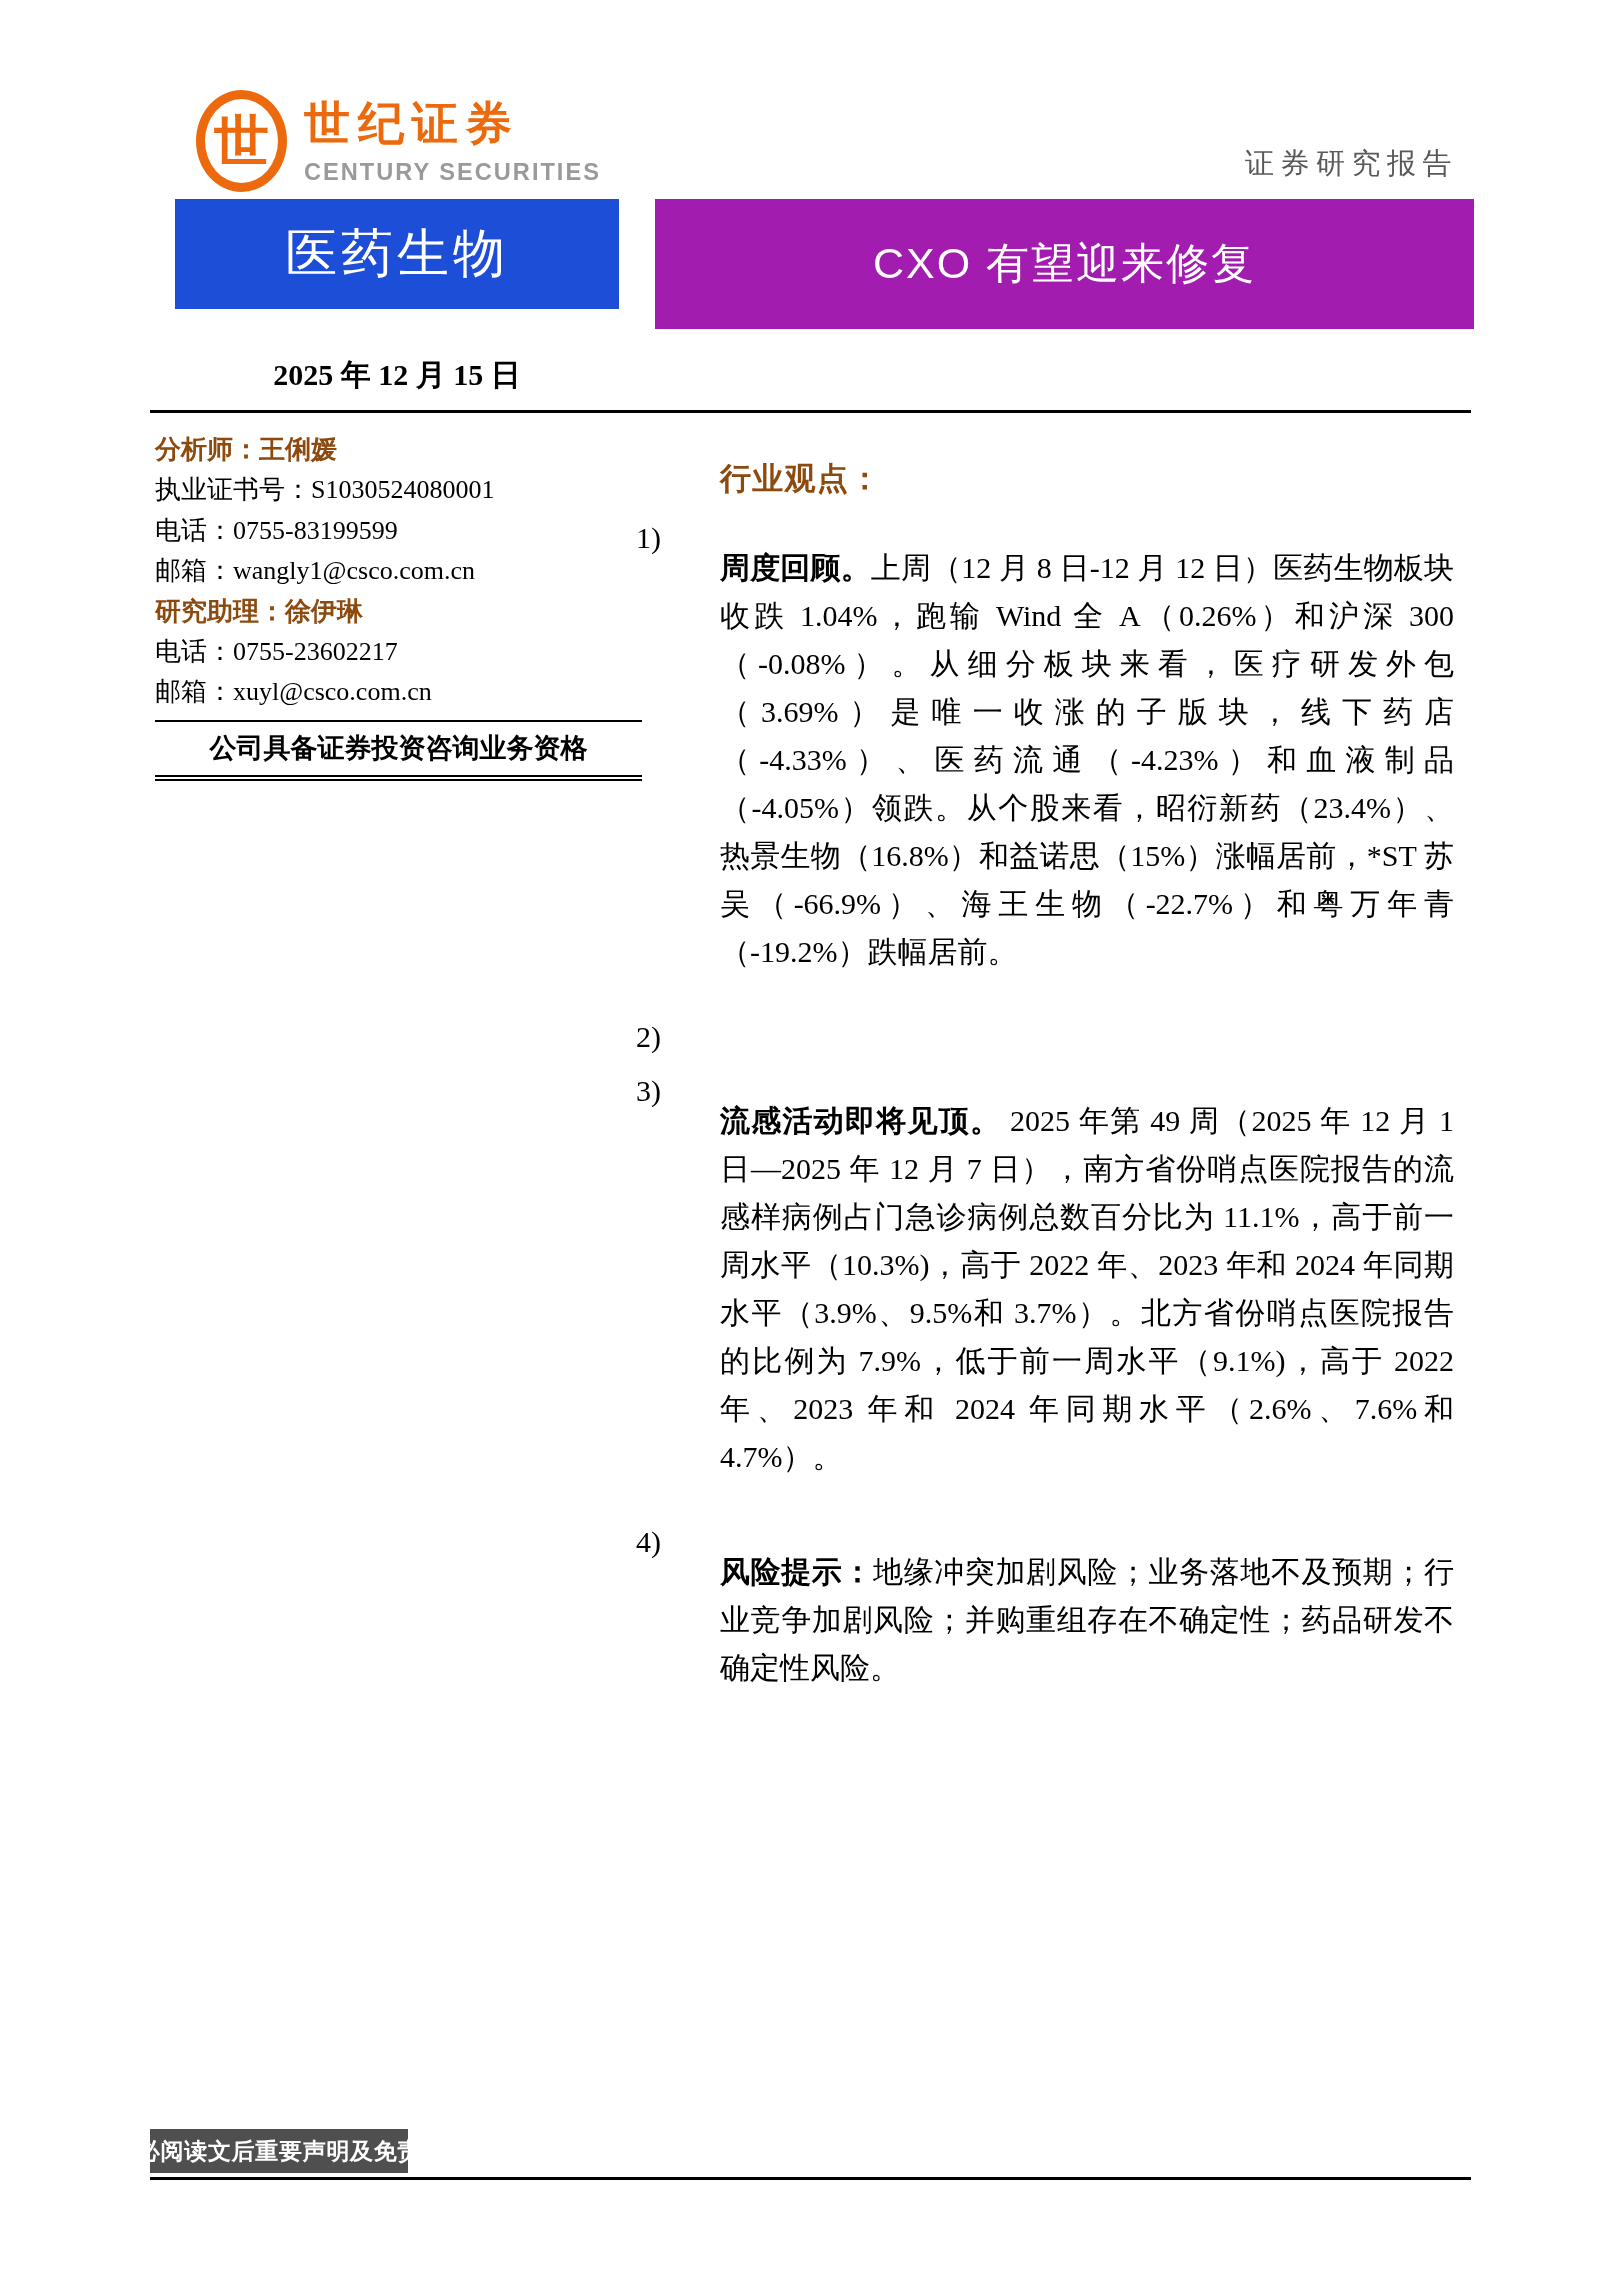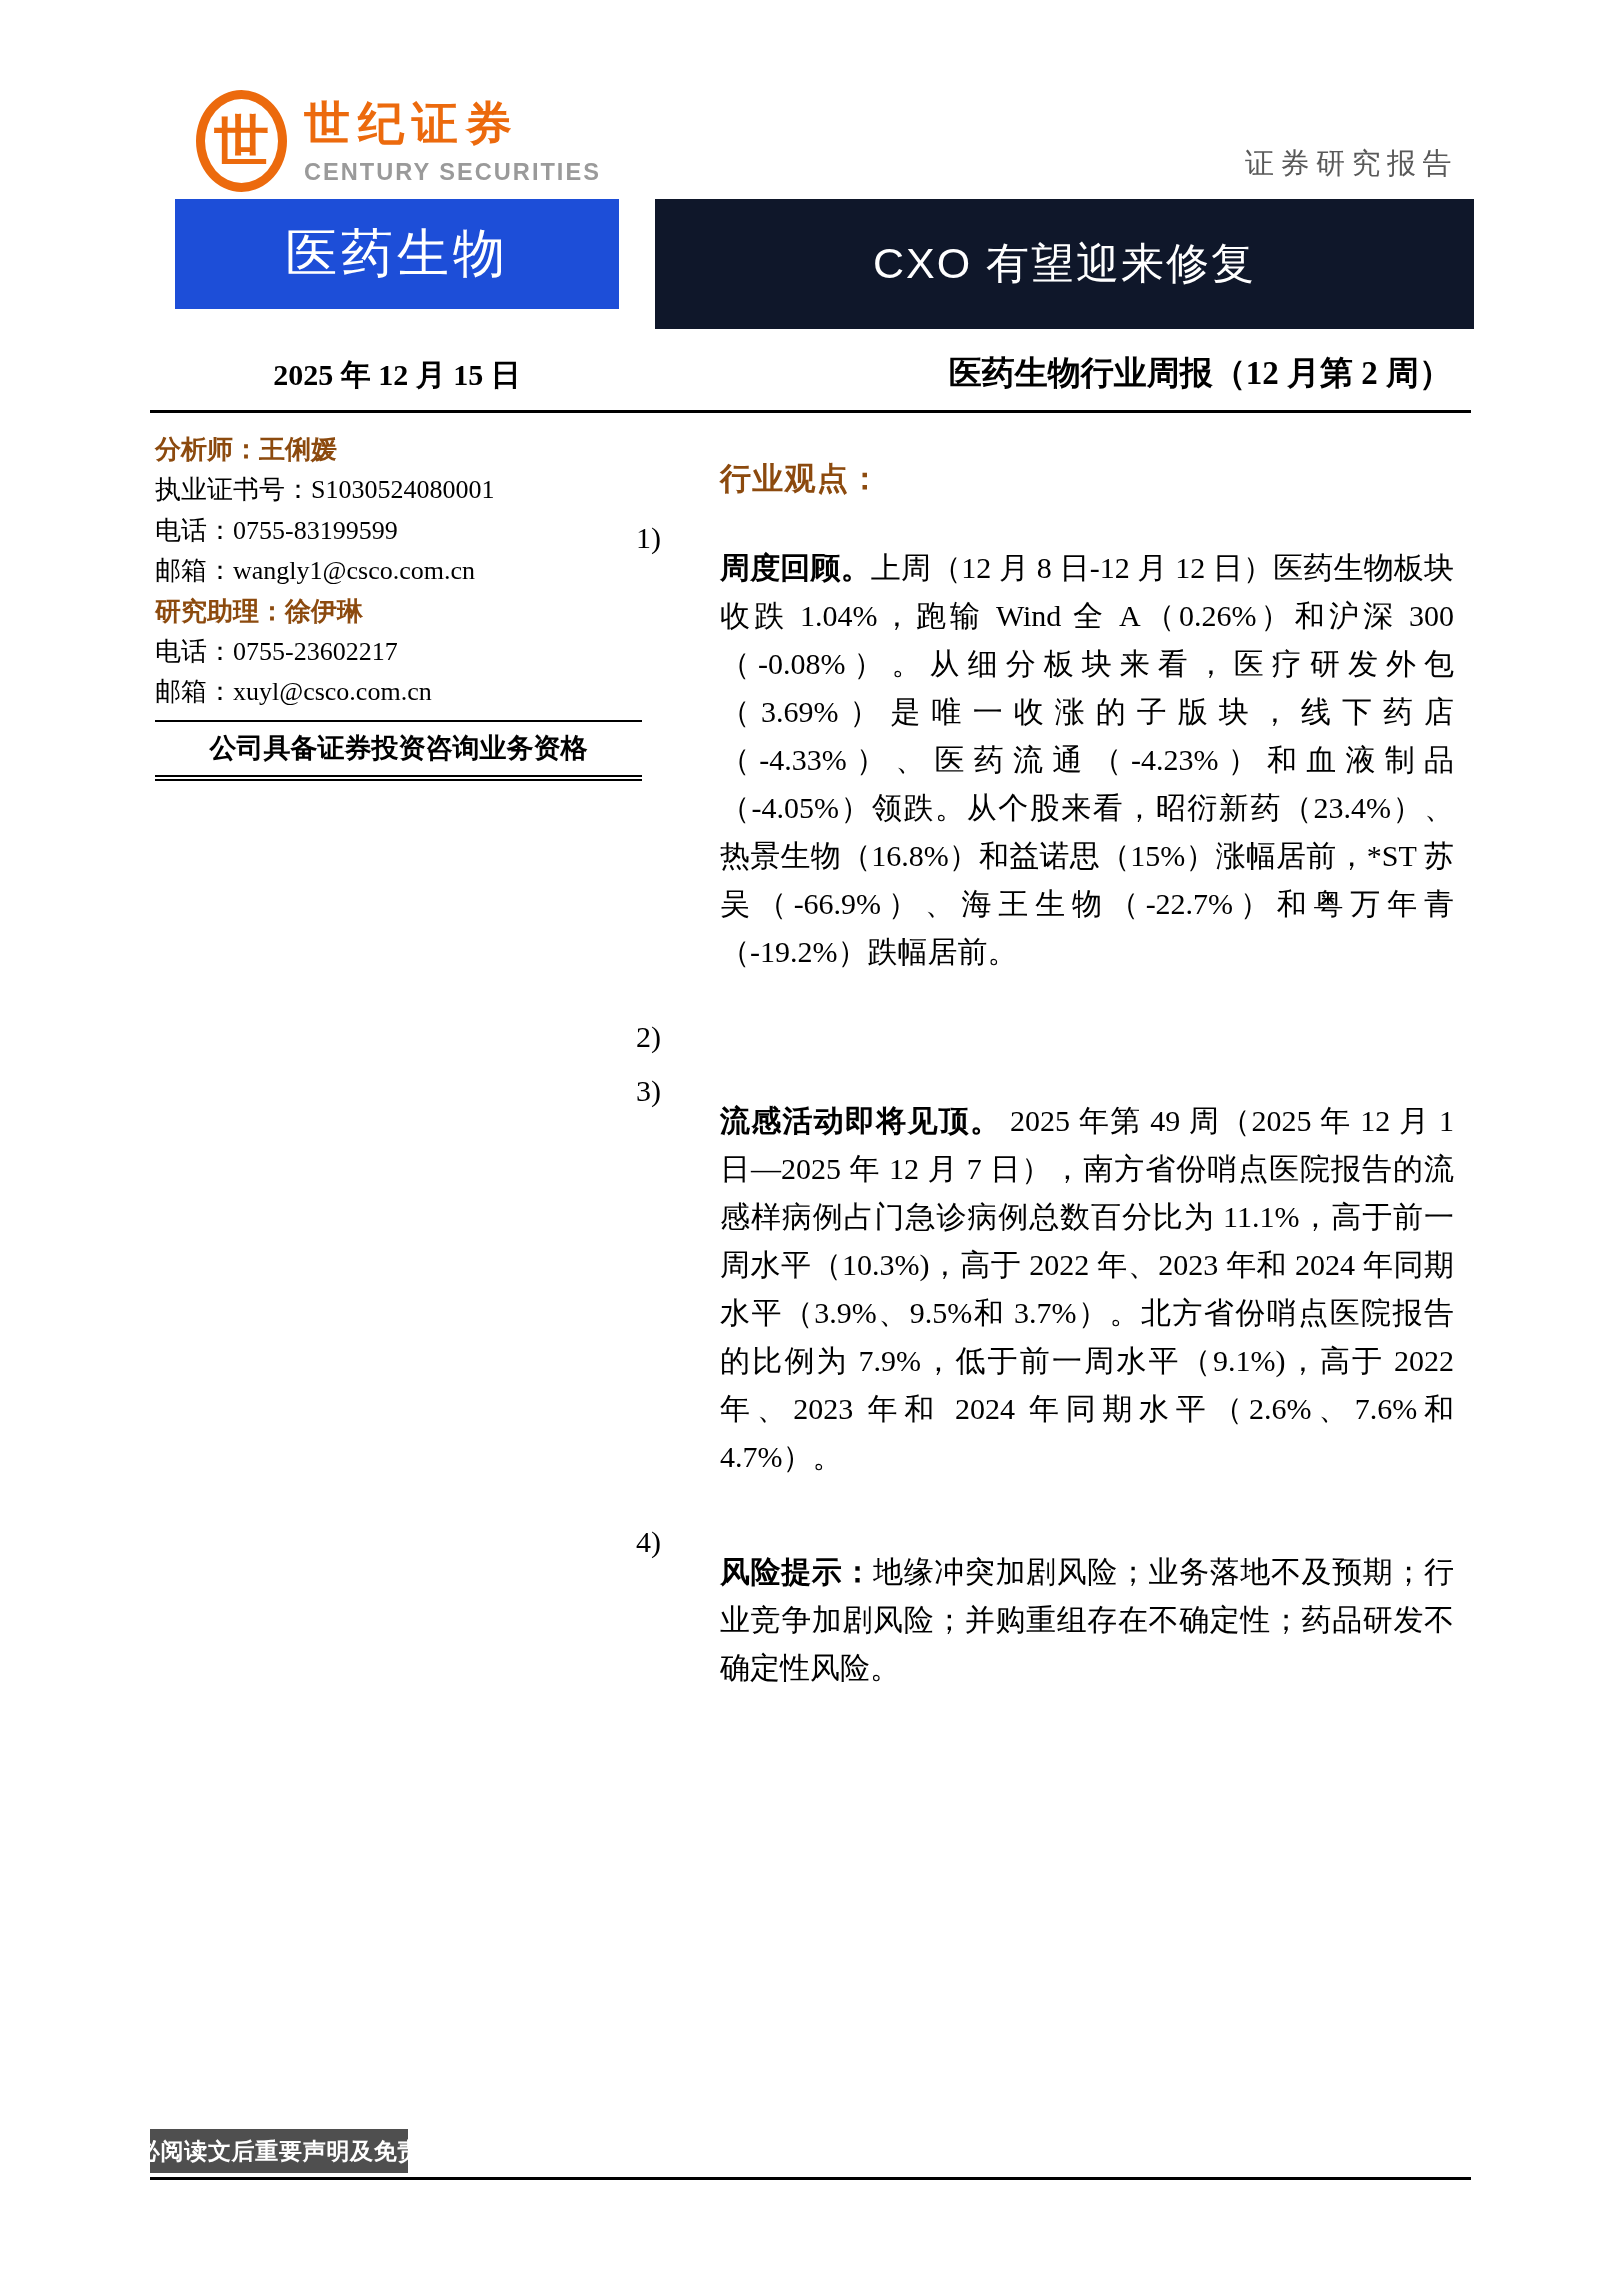--- a/index.html
+++ b/index.html
@@ -38,21 +38,21 @@
 
   
   .banner-industry {
     position:absolute; left:175px; top:199px; width:444px; height:110px;
     background:#1d4ed8; color:#fff; display:flex; align-items:center; justify-content:center;
     font-family:"Liberation Sans","DejaVu Sans",sans-serif;
     font-size:52px; letter-spacing:3.9px; font-weight:500;
   }
   .banner-title {
     position:absolute; left:655px; top:199px; width:819px; height:130px;
-    background:#0f172a; color:#fff; display:flex; align-items:center; justify-content:center;
+    background:#a21caf; color:#fff; display:flex; align-items:center; justify-content:center;
     font-family:"Liberation Sans","DejaVu Sans",sans-serif;
     font-size:43px; letter-spacing:2px; font-weight:500;
   }
 
   
   .report-date {
     position:absolute; left:175px; top:355px; width:444px; text-align:center;
     font-size:30px; font-weight:600; white-space:nowrap;
   }
   .report-subtitle {
@@ -109,21 +109,20 @@
   <div class="report-type">证券研究报告</div>
 
   <div class="banner-industry">
     <span>医药生物</span>
   </div>
   <div class="banner-title">
     <span>CXO 有望迎来修复</span>
   </div>
 
   <div class="report-date">2025 年 12 月 15 日</div>
-  <div class="report-subtitle">医药生物行业周报（12 月第 2 周）</div>
   <div class="hr-top"></div>
 
   <aside class="sidebar">
     <div class="sidebar-row accent">分析师：王俐媛</div>
     <div class="sidebar-row">执业证书号：S1030524080001</div>
     <div class="sidebar-row">电话：0755-83199599</div>
     <div class="sidebar-row">邮箱：wangly1@csco.com.cn</div>
     <div class="sidebar-row accent">研究助理：徐伊琳</div>
     <div class="sidebar-row">电话：0755-23602217</div>
     <div class="sidebar-row">邮箱：xuyl@csco.com.cn</div>

